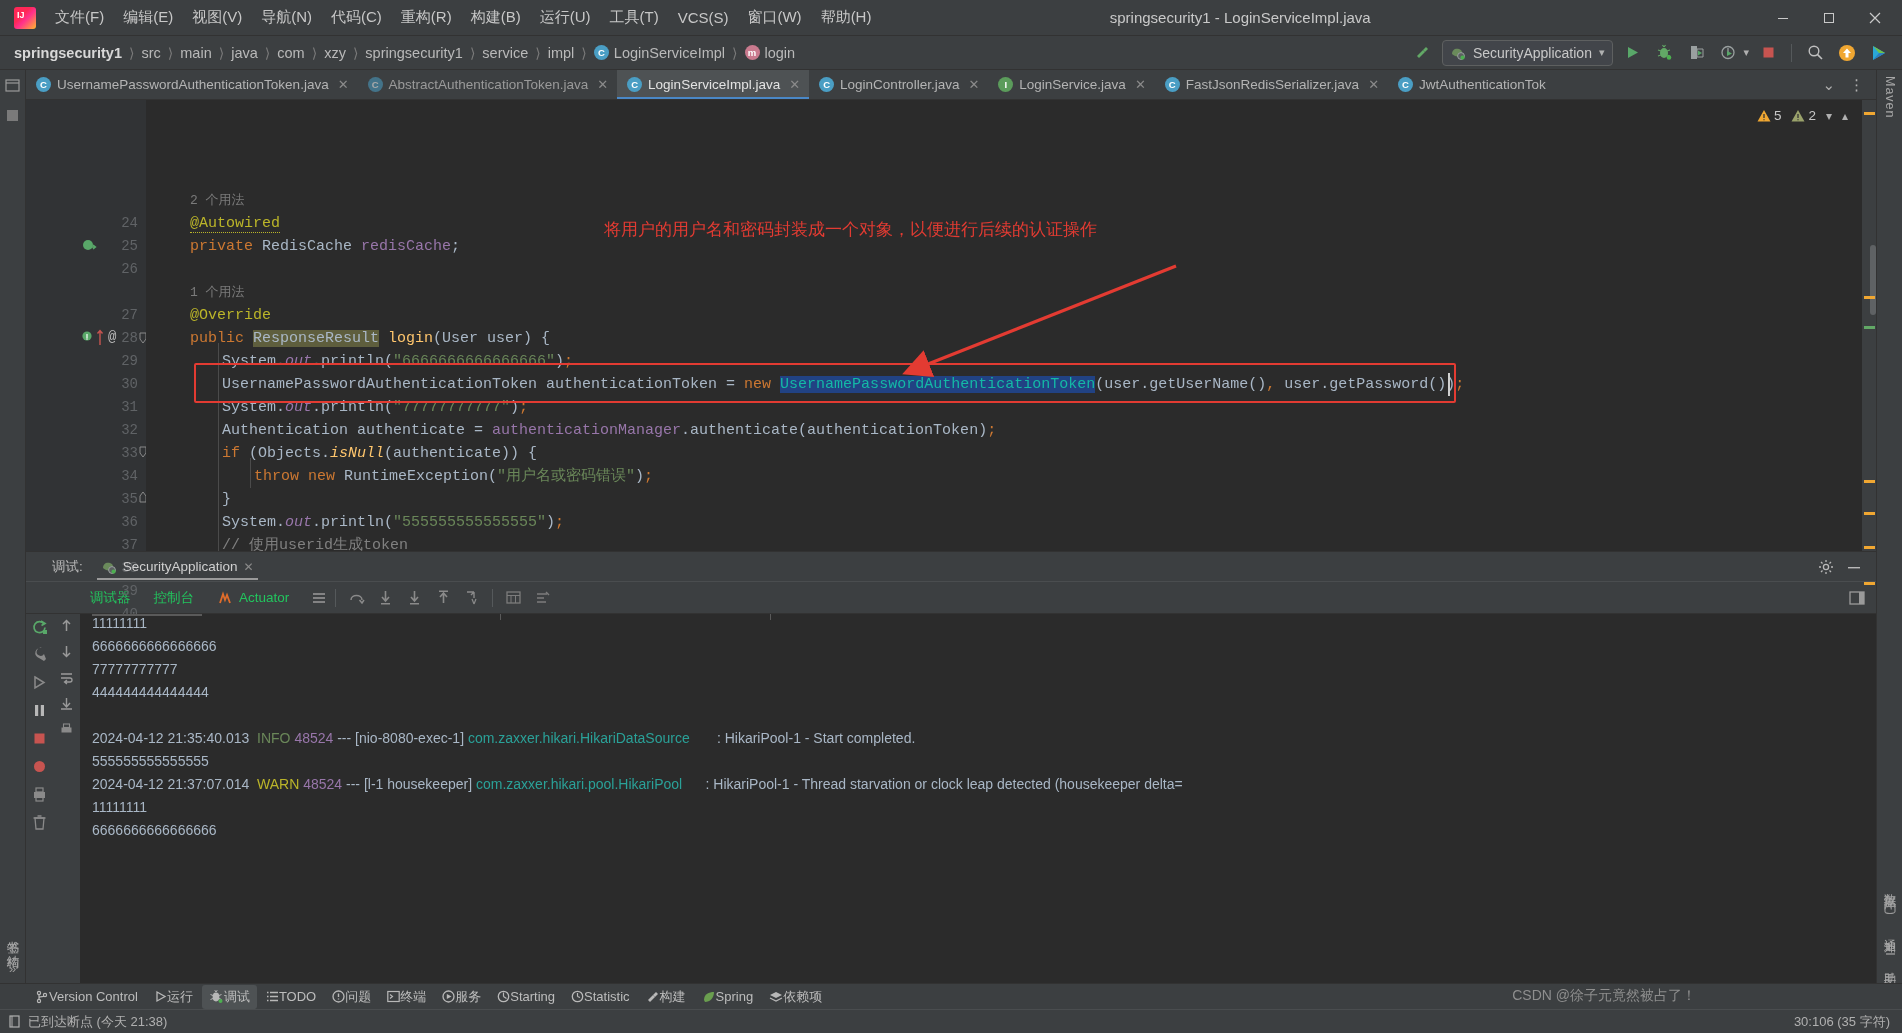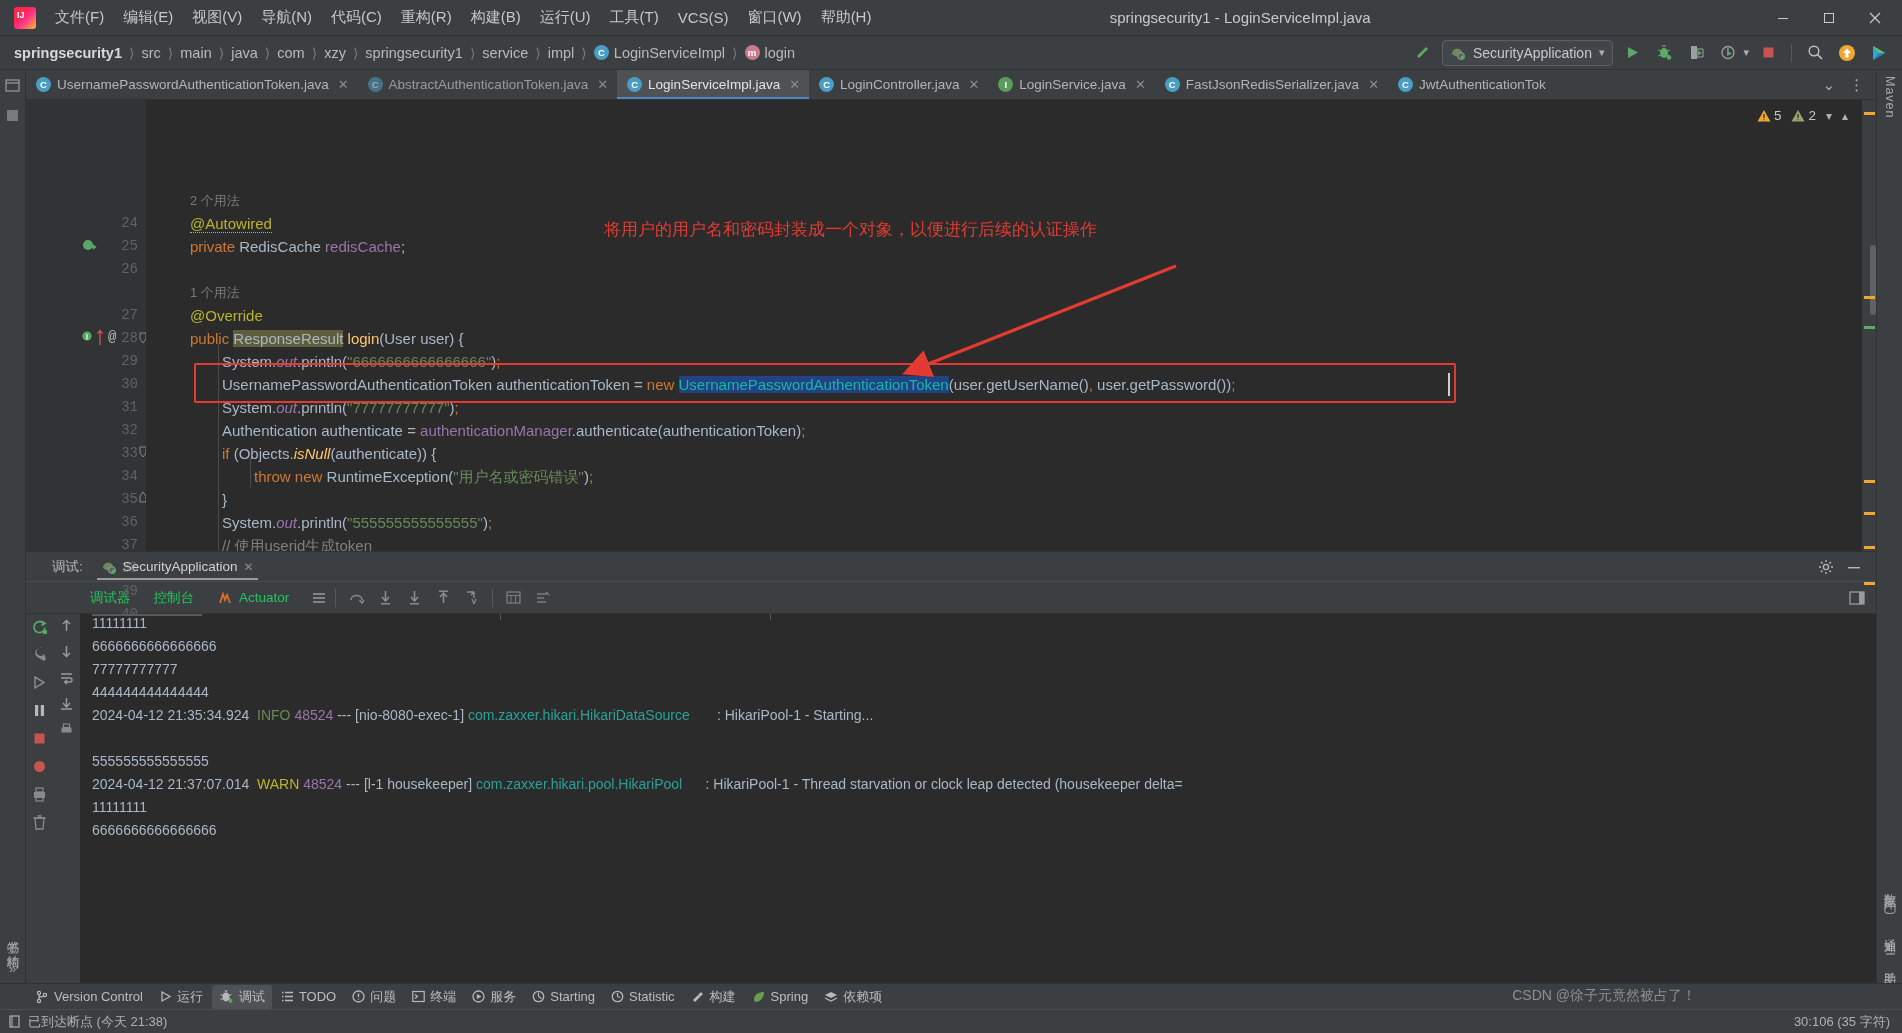--- a/index.html
+++ b/index.html
@@ -88,21 +88,21 @@
   .editor-wrap { flex: 1; display: flex; min-height: 0; position: relative;
                  background: #2b2b2b; }
   .gutter { width: 120px; flex: 0 0 120px; background: #313335; position: relative;
             font-family: "Liberation Mono", monospace; }
   .code-area { flex: 1; position: relative; overflow: hidden; background: #2b2b2b; }
   .errstripe { width: 14px; flex: 0 0 14px; background: #3c3f41; position: relative; }
 
   .ln { position: absolute; right: 8px; font-size: 14px; color: #606366;
         font-family: "Liberation Mono", monospace; line-height: 23px; height: 23px; }
   .cline { position: absolute; left: 0; font-size: 15px; line-height: 23px;
-           height: 23px; white-space: pre; font-family: Liberation Sans, sans-serif; }
+           height: 23px; white-space: pre; font-family: Liberation Mono, monospace; }
 
   
   .kw   { color: #cc7832; }
   .fld  { color: #9876aa; }
   .mth  { color: #ffc66d; }
   .str  { color: #6a8759; }
   .cmt  { color: #808080; }
   .anno { color: #bbb529; }
   .txt  { color: #a9b7c6; }
   .ital { font-style: italic; }
@@ -141,21 +141,21 @@
   .c-info { color: #6a8759; }
   .c-warn { color: #bbb529; }
   .c-pid  { color: #9876aa; }
   .c-cls  { color: #2aa198; }
   .c-plain{ color: #a9b7c6; }
 
   
   .toolwin-bar { height: 26px; background: #3c3f41; display: flex;
                  align-items: center; gap: 2px; padding-left: 28px;
                  border-top: 1px solid #323232; flex: 0 0 26px; }
-  .tw { display: flex; align-items: center; gap: 5px; font-size: 13px;
+  .tw { display: flex; align-items: center; font-size: 13px;
         color: #bdbdbd; padding: 3px 7px; border-radius: 3px; white-space: nowrap; }
   .tw.active { background: #4e5254; }
   .statusbar { height: 24px; background: #3c3f41; display: flex; align-items: center;
                font-size: 13px; color: #b0b0b0; padding: 0 8px; flex: 0 0 24px;
                border-top: 1px solid #4a4d4f; }
   .status-right { margin-left: auto; display: flex; align-items: flex-start; gap: 14px;
                   padding-right: 4px; }
   svg { display: block; }
 </style>
 </head>
@@ -680,21 +680,21 @@
           </div>
           <div class="console">
             <div style="position:absolute;left:0;top:0;right:0;height:4px;background:#2b2b2b"></div>
             <div style="position:absolute;left:12px;top:-2px;width:110px;height:4px;background:#5a5a5a"></div>
             <div style="position:absolute;left:420px;top:0;width:1px;height:6px;background:#5a5a5a"></div>
             <div style="position:absolute;left:690px;top:0;width:1px;height:6px;background:#5a5a5a"></div>
             <div class="cl" style="top:-2px"><span class="c-plain">11111111</span></div>
             <div class="cl" style="top:21px"><span class="c-plain">6666666666666666</span></div>
             <div class="cl" style="top:44px"><span class="c-plain">77777777777</span></div>
             <div class="cl" style="top:67px"><span class="c-plain">444444444444444</span></div>
-            <div class="cl" style="top:90px"><span class="c-plain">2024-04-12 21:35:34.924 </span><span class="c-info"> INFO</span><span class="c-plain"> </span><span class="c-pid">48524</span><span class="c-plain"> --- [nio-8080-exec-1] </span><span class="c-cls">com.zaxxer.hikari.HikariDataSource</span><span class="c-plain">       : HikariPool-1 - Starting...</span></div>
+            <div class="cl" style="top:113px"><span class="c-plain">2024-04-12 21:35:40.013 </span><span class="c-info"> INFO</span><span class="c-plain"> </span><span class="c-pid">48524</span><span class="c-plain"> --- [nio-8080-exec-1] </span><span class="c-cls">com.zaxxer.hikari.HikariDataSource</span><span class="c-plain">       : HikariPool-1 - Start completed.</span></div>
             <div class="cl" style="top:136px"><span class="c-plain">555555555555555</span></div>
             <div class="cl" style="top:159px"><span class="c-plain">2024-04-12 21:37:07.014 </span><span class="c-warn"> WARN</span><span class="c-plain"> </span><span class="c-pid">48524</span><span class="c-plain"> --- [l-1 housekeeper] </span><span class="c-cls">com.zaxxer.hikari.pool.HikariPool</span><span class="c-plain">      : HikariPool-1 - Thread starvation or clock leap detected (housekeeper delta=</span></div>
             <div class="cl" style="top:182px"><span class="c-plain">11111111</span></div>
             <div class="cl" style="top:205px"><span class="c-plain">6666666666666666</span></div>
           </div>
         </div>
       </div>
 
     </div>
 

